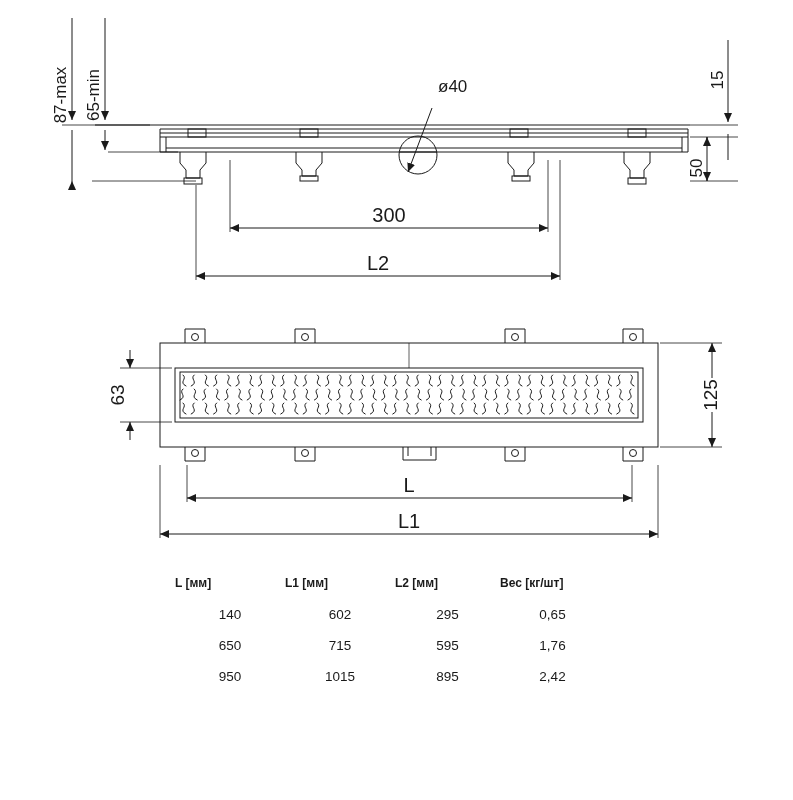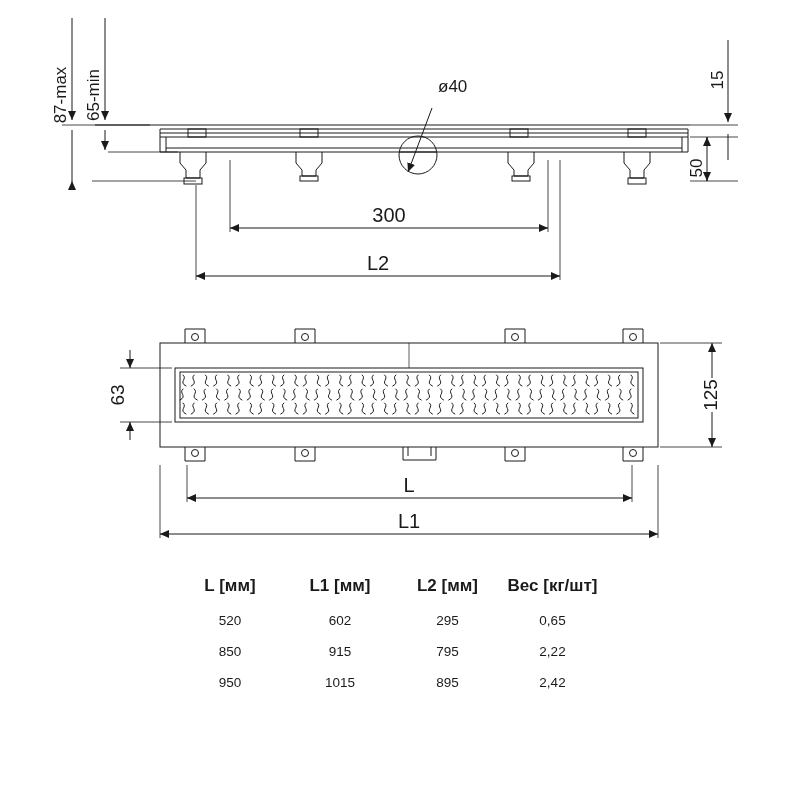--- a/index.html
+++ b/index.html
@@ -23,23 +23,23 @@
     position: absolute;
     left: 175px;
     top: 572px;
     width: 430px;
     border-collapse: collapse;
     font-size: 13.5px;
     color: #1a1a1a;
   }
   .tbl th {
     font-weight: bold;
-    text-align: center;
+    text-align: left;
     padding: 4px 0 9px 0;
-    font-size: 17px;
+    font-size: 12px;
   }
   .tbl td {
     text-align: center;
     padding: 8px 0;
     font-size: 13.5px;
     font-weight: normal;
   }
   .tbl col.c0 { width: 110px; }
   .tbl col.c1 { width: 110px; }
   .tbl col.c2 { width: 105px; }
@@ -376,30 +376,30 @@
   <thead>
     <tr>
       <th>L [мм]</th>
       <th>L1 [мм]</th>
       <th>L2 [мм]</th>
       <th>Вес [кг/шт]</th>
     </tr>
   </thead>
   <tbody id="tbody">
       <tr>
-        <td>520</td>
+        <td>140</td>
         <td>602</td>
         <td>295</td>
         <td>0,65</td>
       </tr>
       <tr>
-        <td>850</td>
-        <td>915</td>
-        <td>795</td>
-        <td>2,22</td>
+        <td>650</td>
+        <td>715</td>
+        <td>595</td>
+        <td>1,76</td>
       </tr>
       <tr>
         <td>950</td>
         <td>1015</td>
         <td>895</td>
         <td>2,42</td>
       </tr>
     </tbody>
 </table>
 

